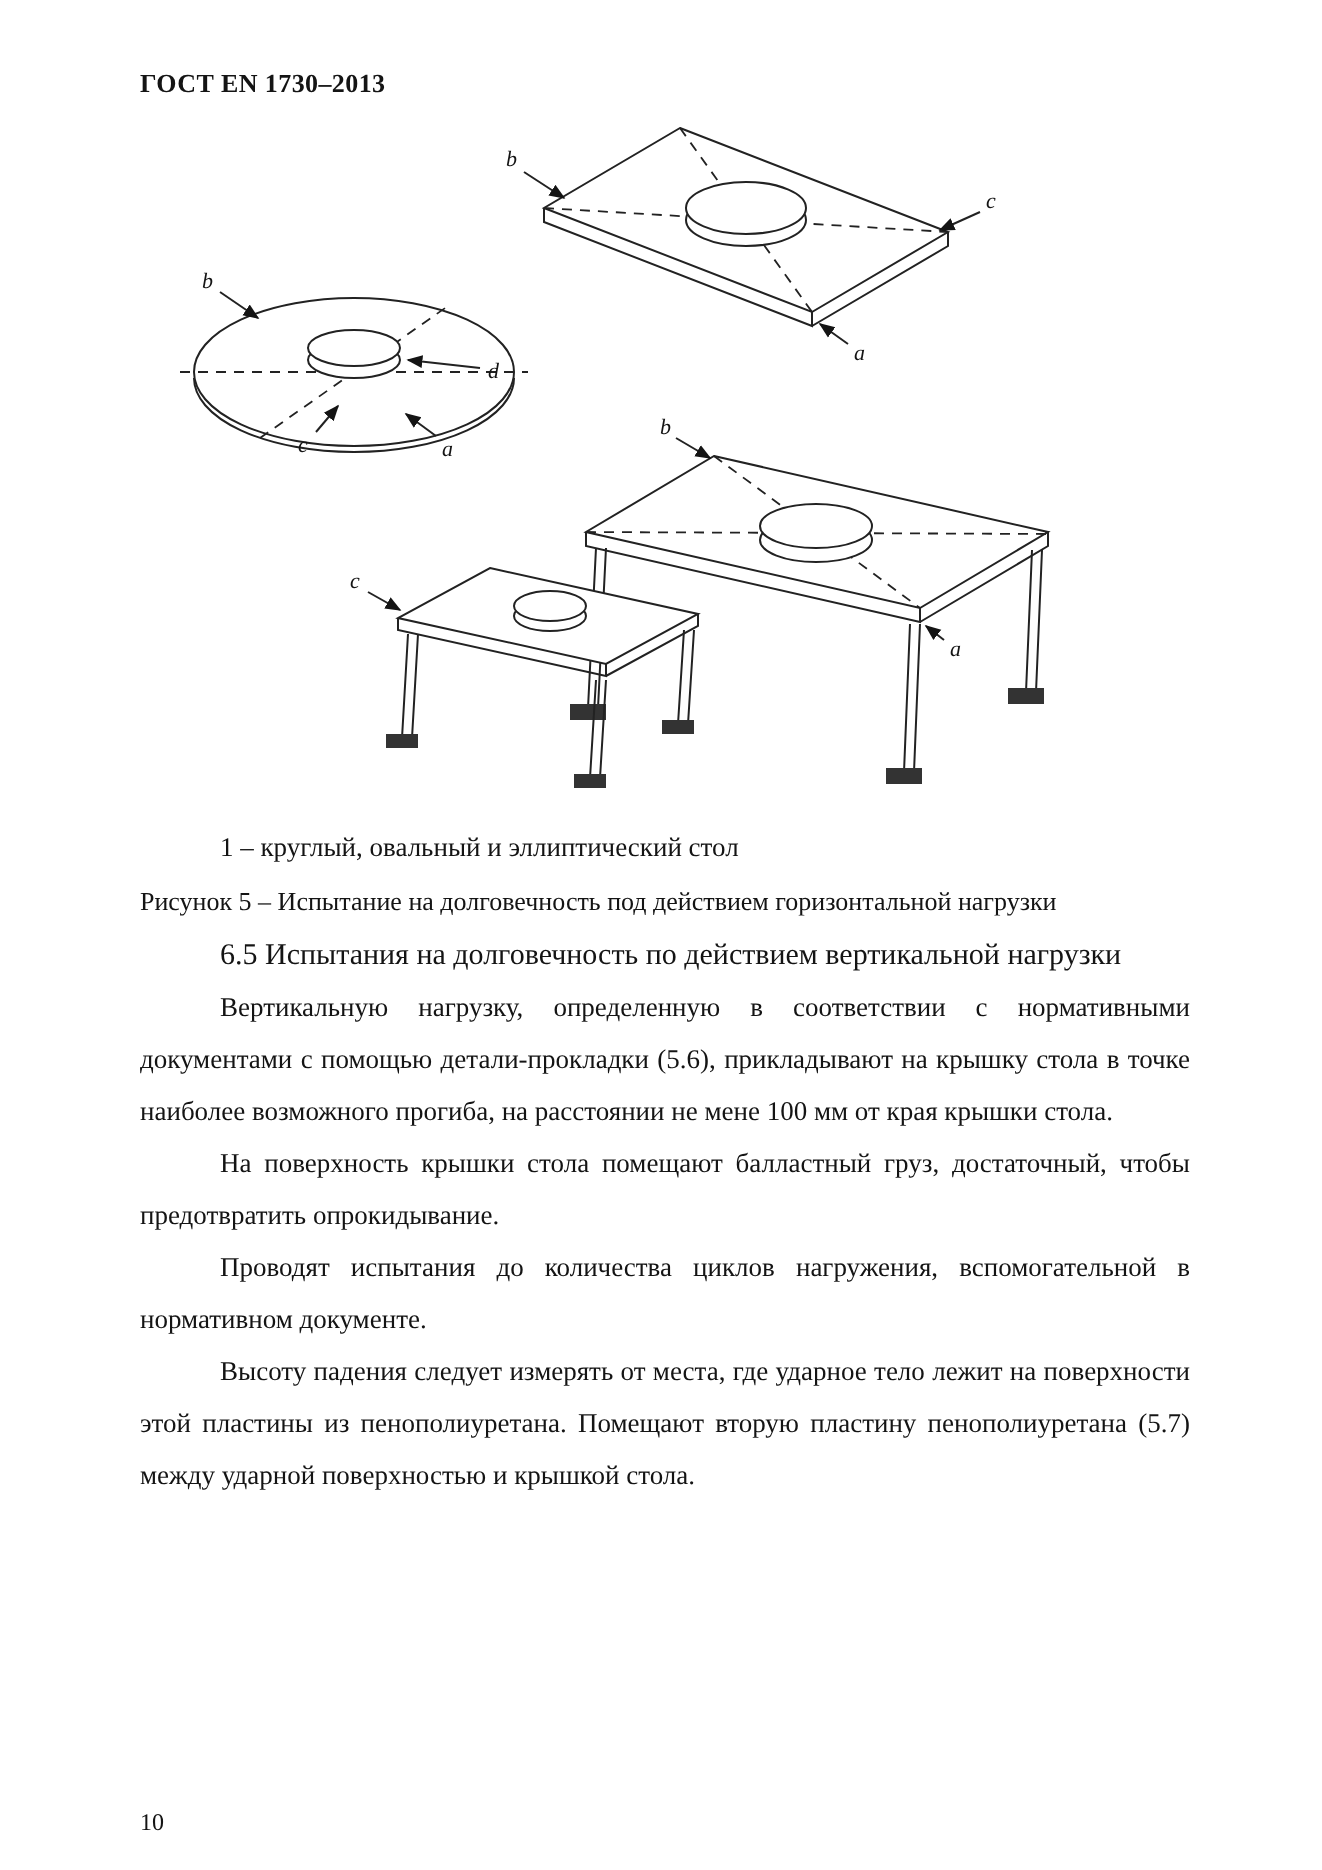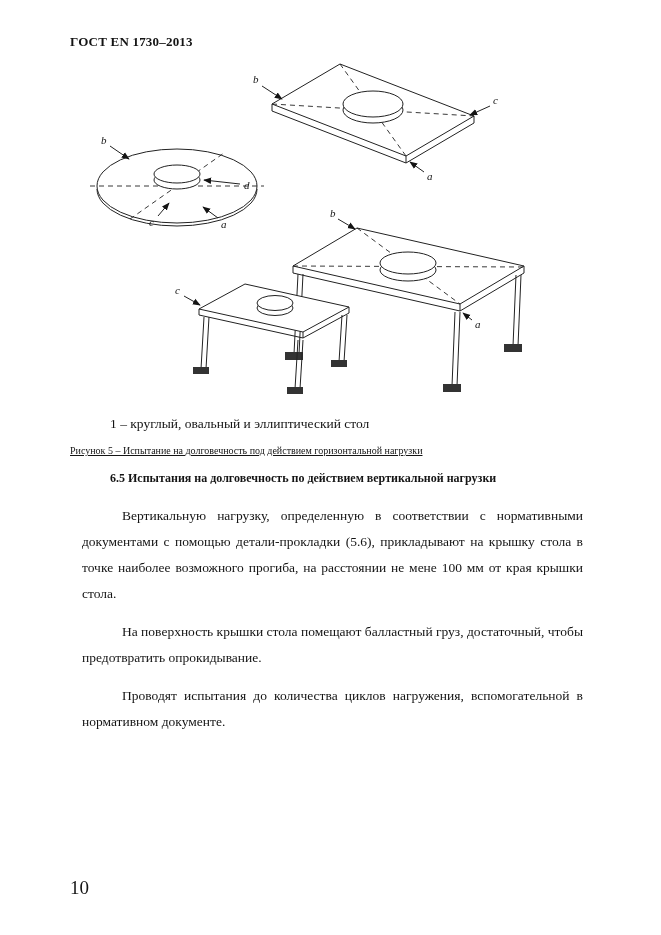--- a/index.html
+++ b/index.html
@@ -25,45 +25,44 @@
     fill:#141414;
     font:italic 11px "Liberation Serif", serif;
   }
   .fig-key{
     font-size:13.5px;
     line-height:20px;
     margin-top:20px;
     text-indent:40px;
   }
   .fig-caption{
-    font-size:10px;
+    font-size:13px;
     line-height:24px;
     margin-top:5px;
-    text-decoration:underline;
   }
   .section-heading{
-    font-weight:bold;
-    font-size:12px;
+    font-weight:normal;
+    font-size:15px;
     line-height:26px;
     text-indent:40px;
     margin:2px 0 0 0;
   }
   p.body{
     font-size:13.5px;
     line-height:26px;
-    margin:12px;
+    margin:0;
     text-align:justify;
     text-indent:40px;
   }
   p.body.emph{font-weight:600;}
   .page-number{
     position:absolute;
     left:70px;
-    top:877px;
-    font-size:19px;
+    top:904px;
+    font-size:12px;
   }
 </style>
 </head>
 <body>
 
 <div class="page">
 
   <div class="doc-header">ГОСТ EN 1730–2013</div>
 
   <div class="figure-area">
@@ -146,16 +145,17 @@
   </div>
 
   <div class="fig-key">1 – круглый, овальный и эллиптический стол</div>
   <div class="fig-caption">Рисунок 5 – Испытание на долговечность под действием горизонтальной нагрузки</div>
 
   <div class="section-heading">6.5 Испытания на долговечность по действием вертикальной нагрузки</div>
   <p class="body">Вертикальную нагрузку, определенную в соответствии с нормативными документами с помощью детали-прокладки (5.6),  прикладывают на крышку стола в точке наиболее возможного прогиба, на расстоянии не мене 100 мм от края крышки стола.</p>
   <p class="body">На поверхность крышки стола помещают балластный груз, достаточный, чтобы предотвратить опрокидывание.</p>
   <p class="body">Проводят испытания до количества циклов нагружения, вспомогательной в нормативном документе.</p>
 
+  <p class="body">Высоту падения следует измерять от места, где ударное тело лежит на поверхности этой пластины из пенополиуретана. Помещают вторую пластину пенополиуретана (5.7) между ударной поверхностью и крышкой стола.</p>
 
   <div class="page-number">10</div>
 
 </div>
 
 </body></html>

